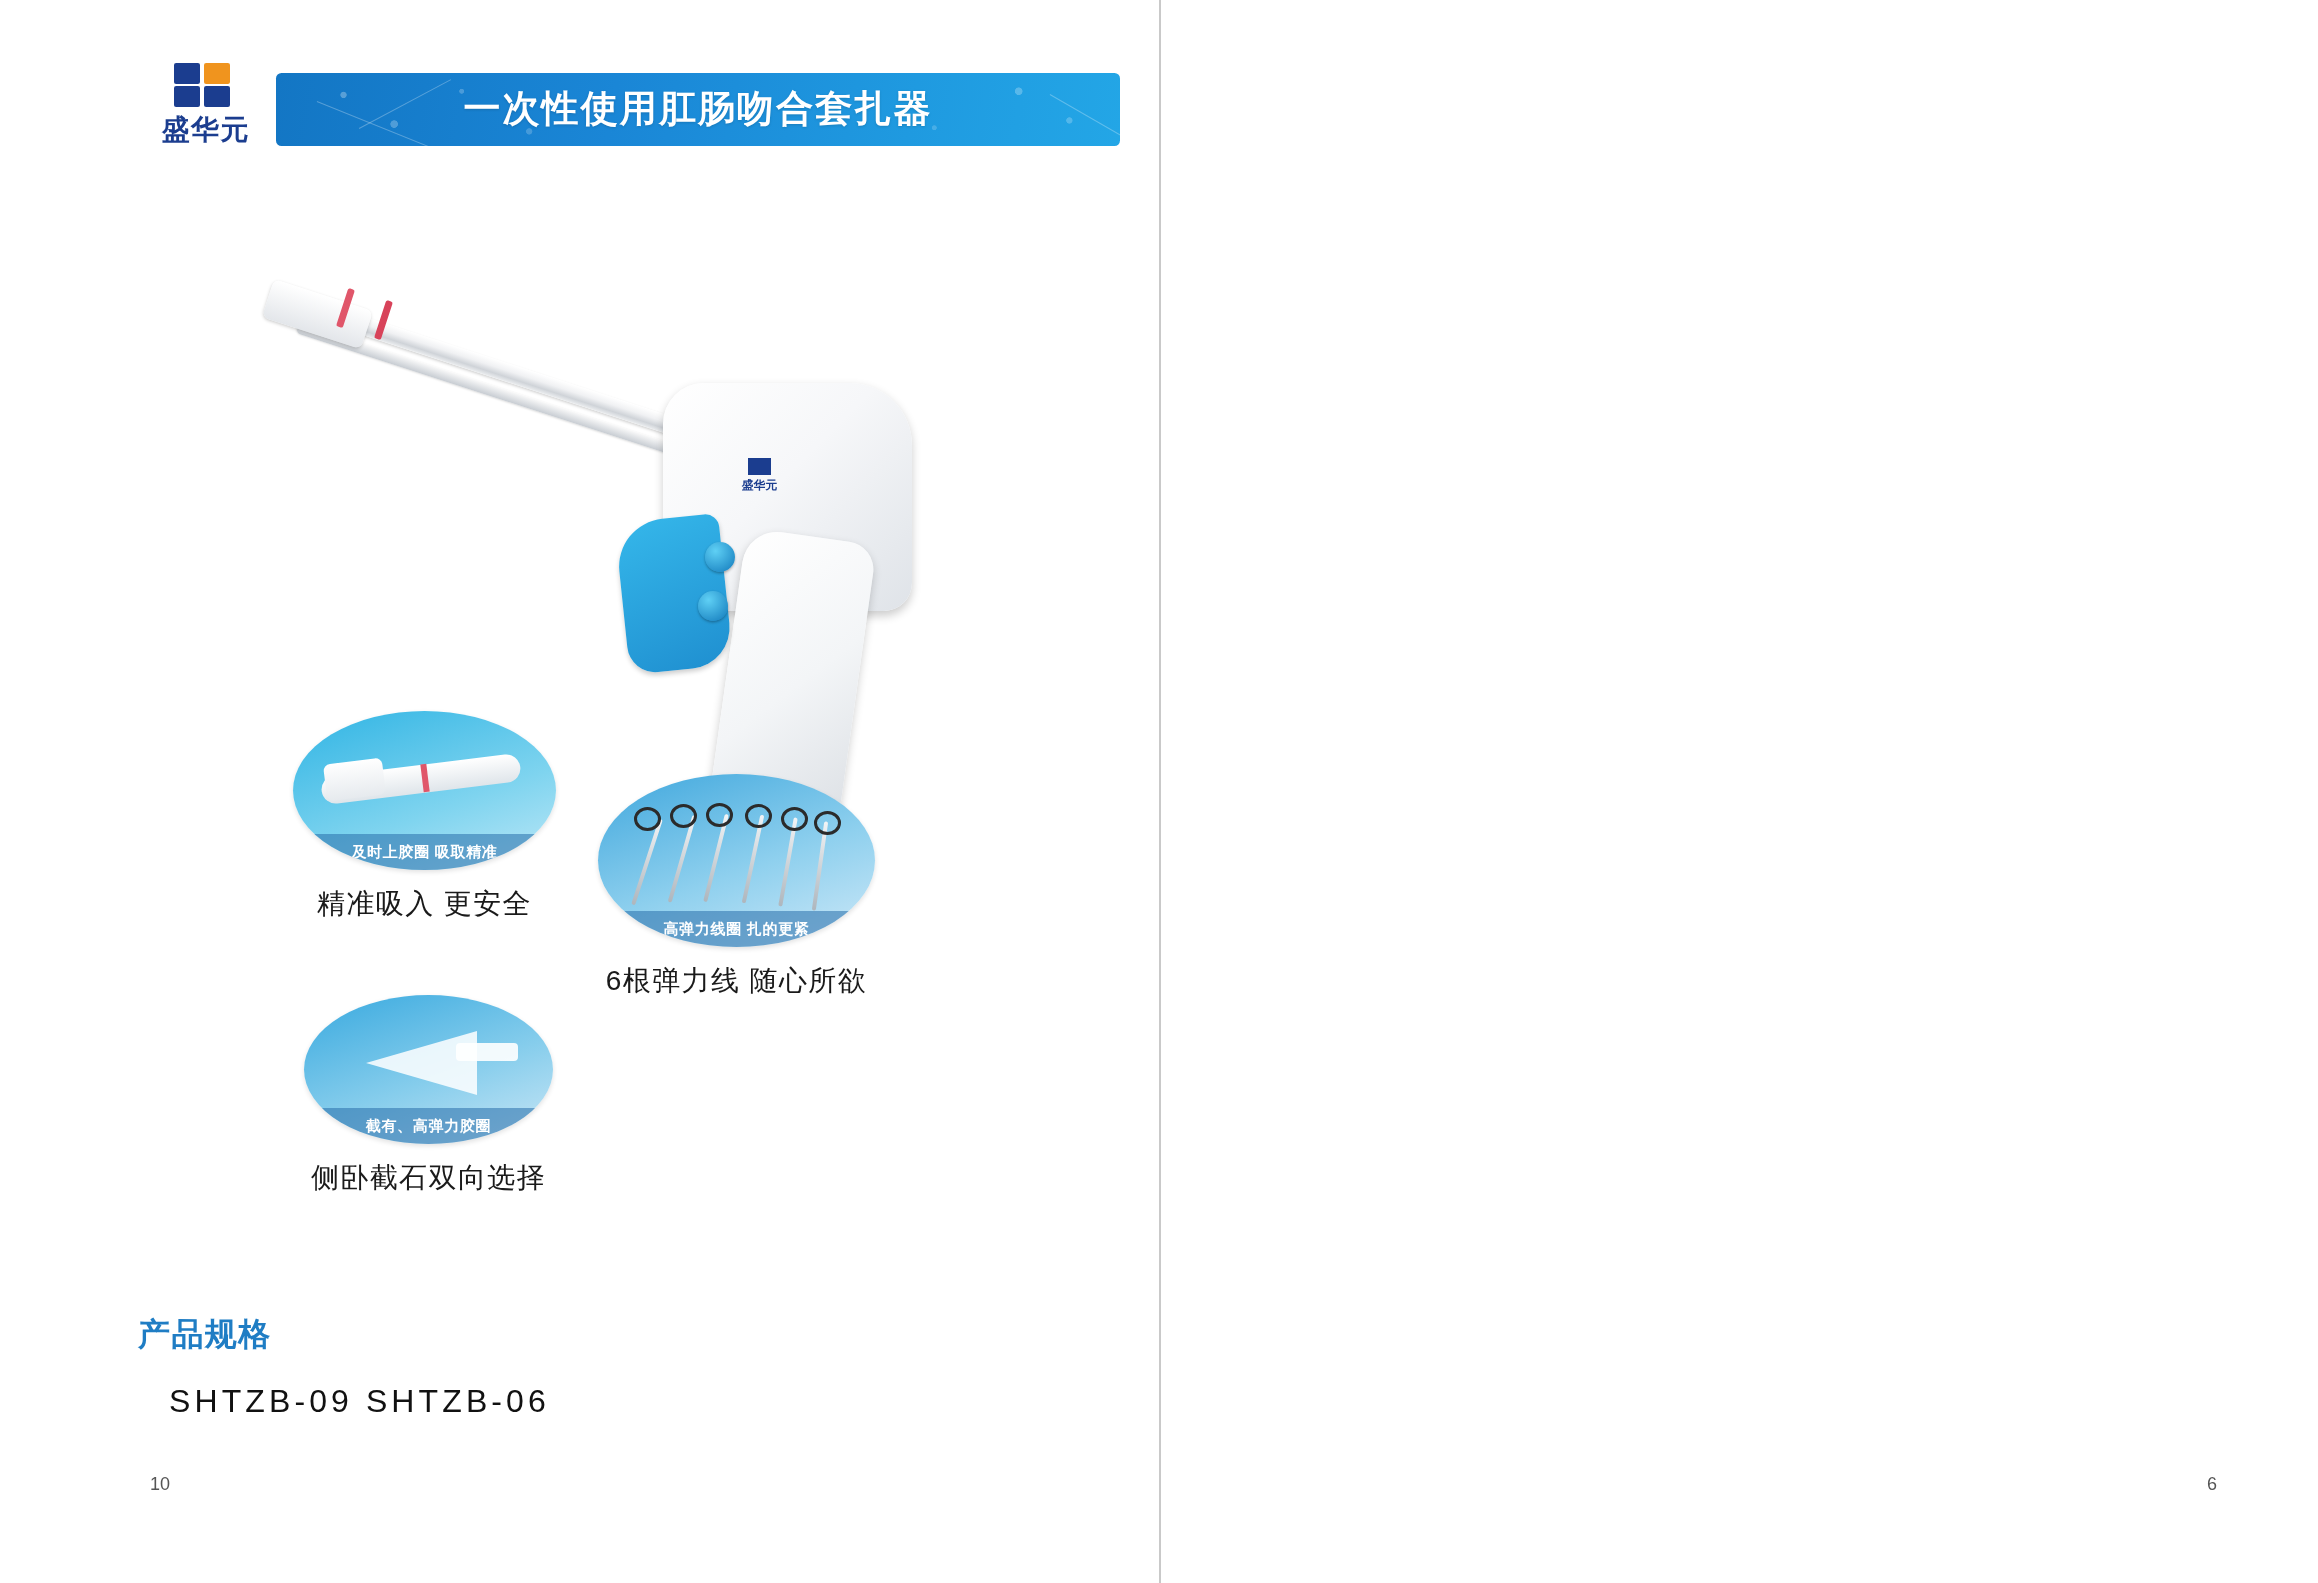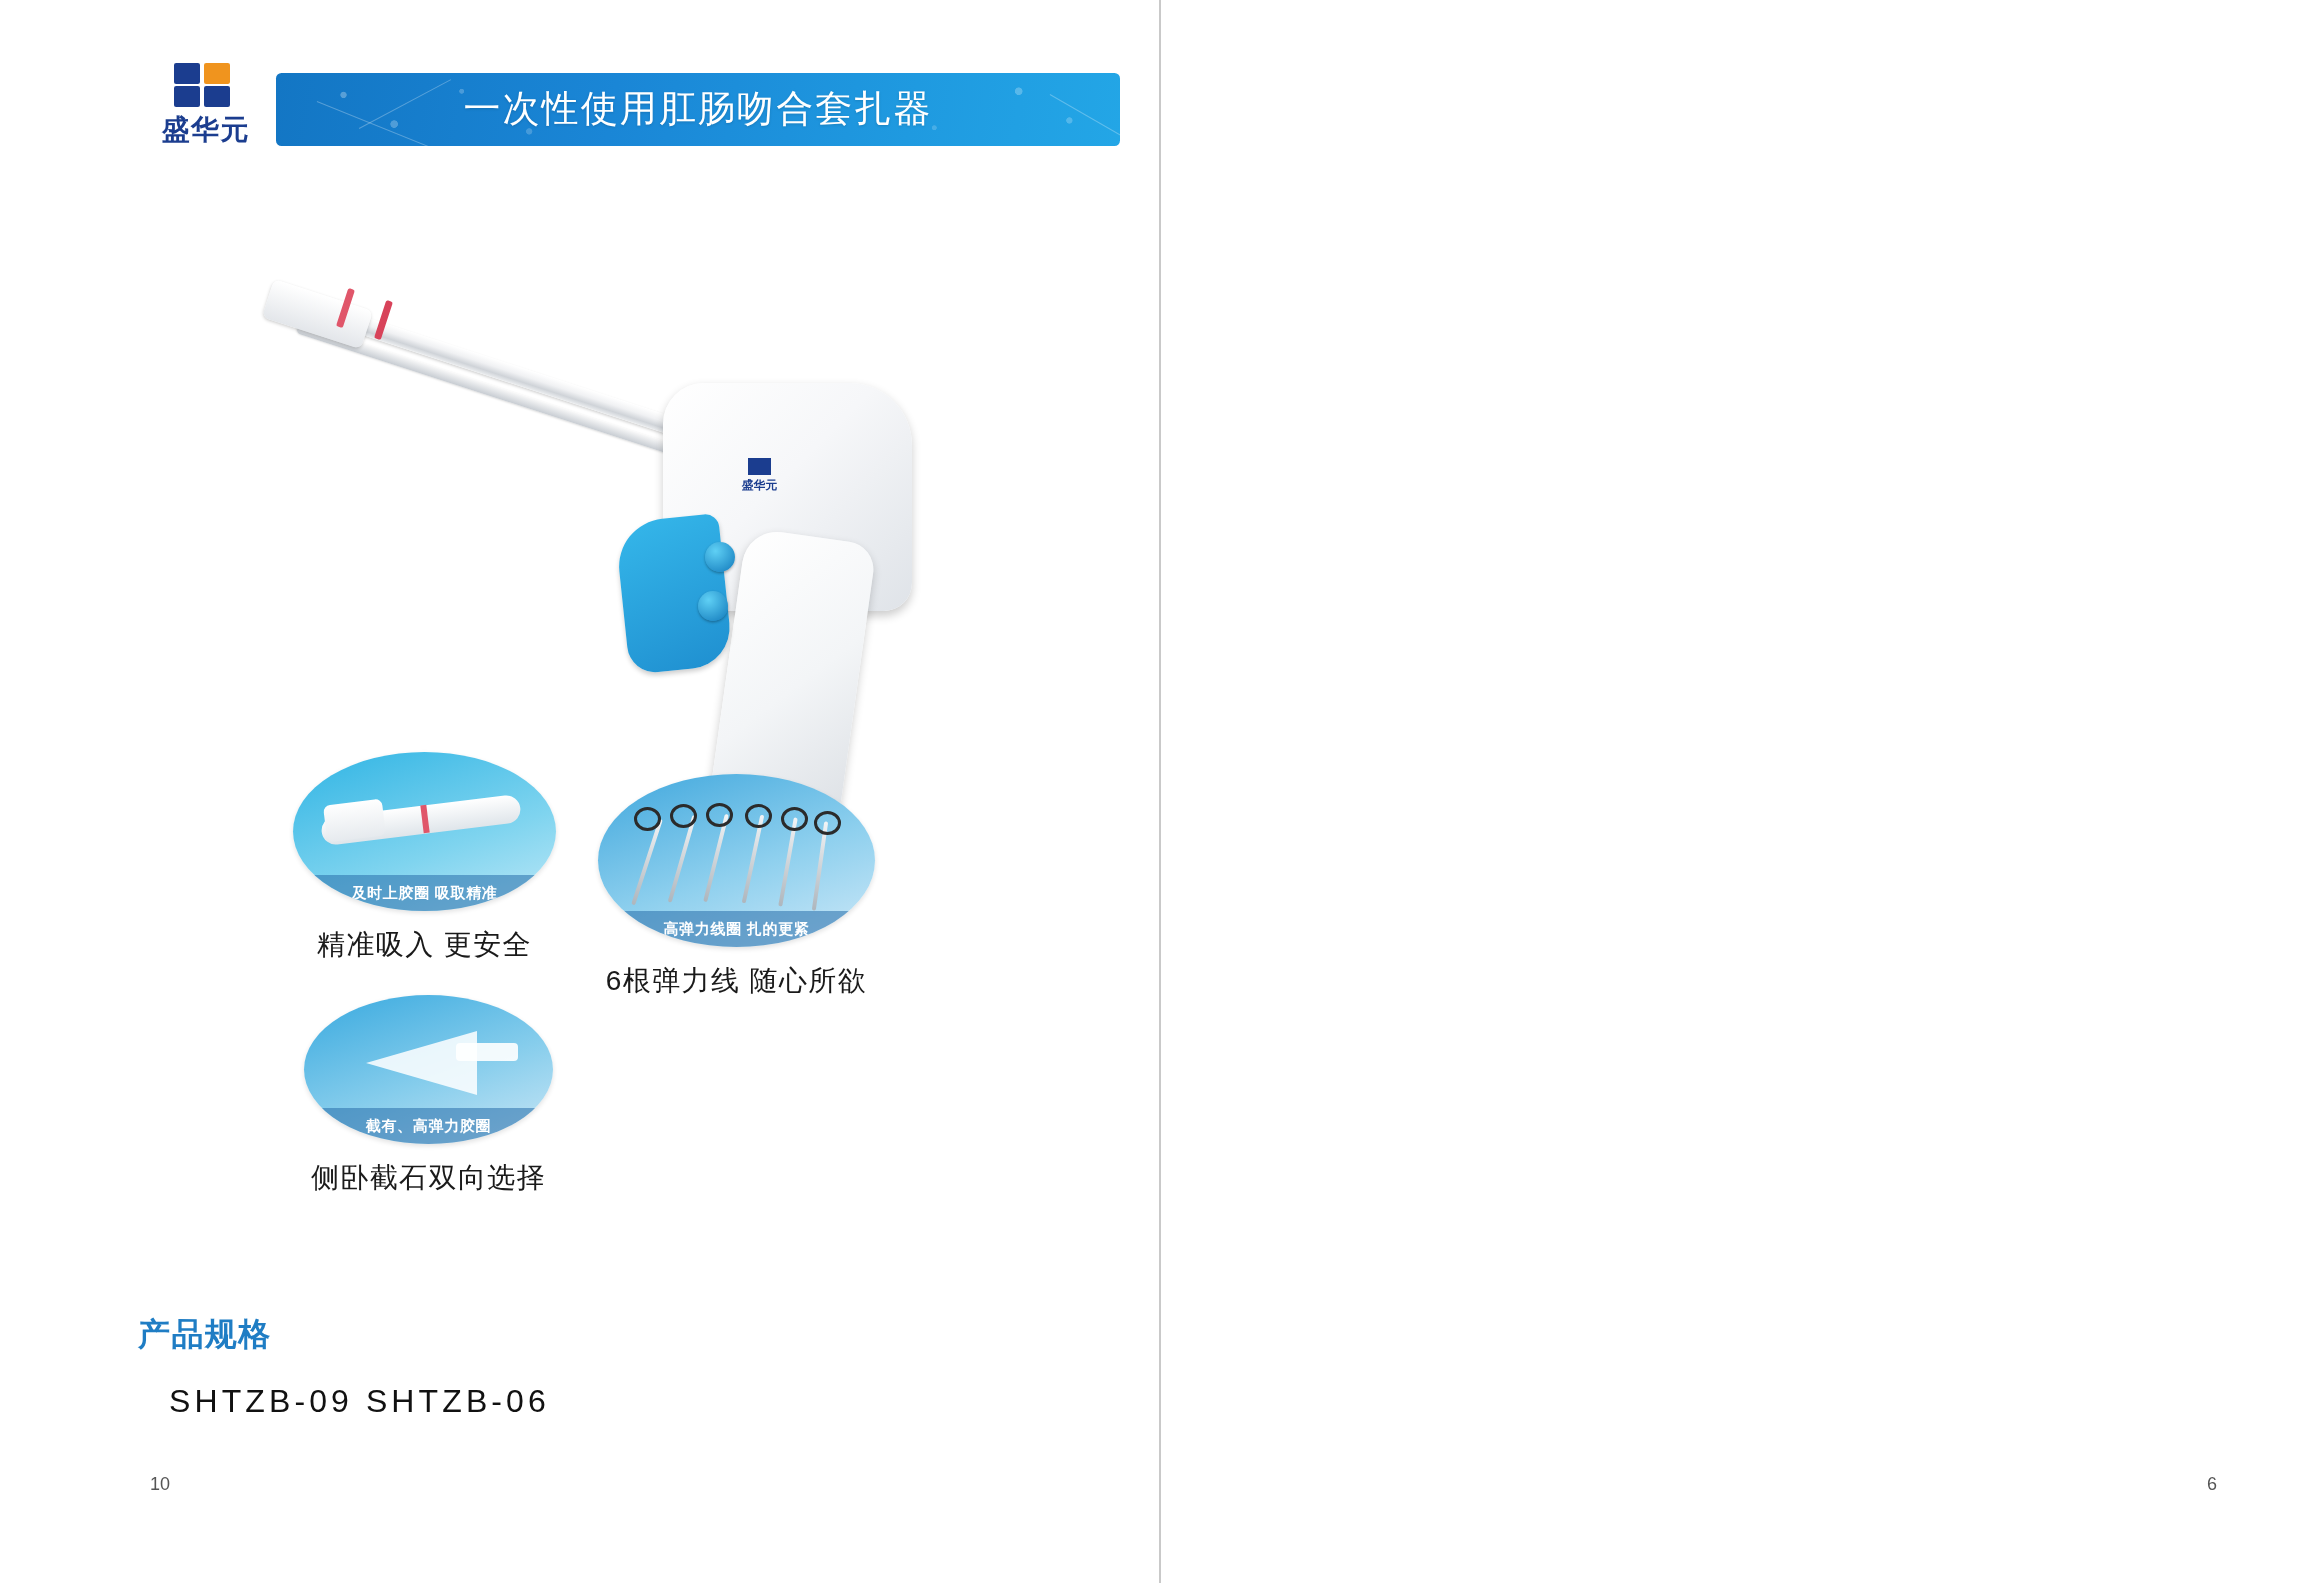--- a/index.html
+++ b/index.html
@@ -56,21 +56,21 @@
       radial-gradient(circle at 94% 65%, rgba(255,255,255,.25) 0 2.8px, transparent 3.5px),
       radial-gradient(circle at 78% 75%, rgba(255,255,255,.2) 0 2.1px, transparent 2.8px);
     opacity:.9;
   }
   .titlebar .line{
     position:absolute;height:0.7px;background:rgba(255,255,255,.28);
     transform-origin:left center;
   }
   .titlebar .ttl{
     position:relative;z-index:2;
-    color:#fff;font-size:37px;font-weight:normal;letter-spacing:2.1px;
+    color:#fff;font-size:37px;font-weight:bold;letter-spacing:2.1px;
     text-shadow:0 1.4px 2.8px rgba(0,0,0,.15);
     white-space:nowrap;
   }
 
   
   .device{
     position:absolute;left:228px;top:245px;width:774px;height:664px;
   }
   
   .dev-shaft{
@@ -222,21 +222,21 @@
       <div class="dev-trigger"></div>
       <div class="dev-btn b1"></div>
       <div class="dev-btn b2"></div>
       <div class="dev-logo">
         <span class="dsq" style="background:#1b3d8f;"></span>
         <span class="dname">盛华元</span>
       </div>
       <div class="dev-cable"></div>
     </div>
 
-    <div class="feature f1" style="left:245px;top:752px;">
+    <div class="feature f1" style="left:245px;top:711px;">
       <div class="oval">
         <div class="tubepic"></div>
           <div class="tubepic2"></div>
           <div class="redmark"></div>
         <div class="cap">及时上胶圈 吸取精准</div>
       </div>
       <div class="feat-label">精准吸入 更安全</div>
     </div>
 
     <div class="feature f2" style="left:550px;top:774px;">

